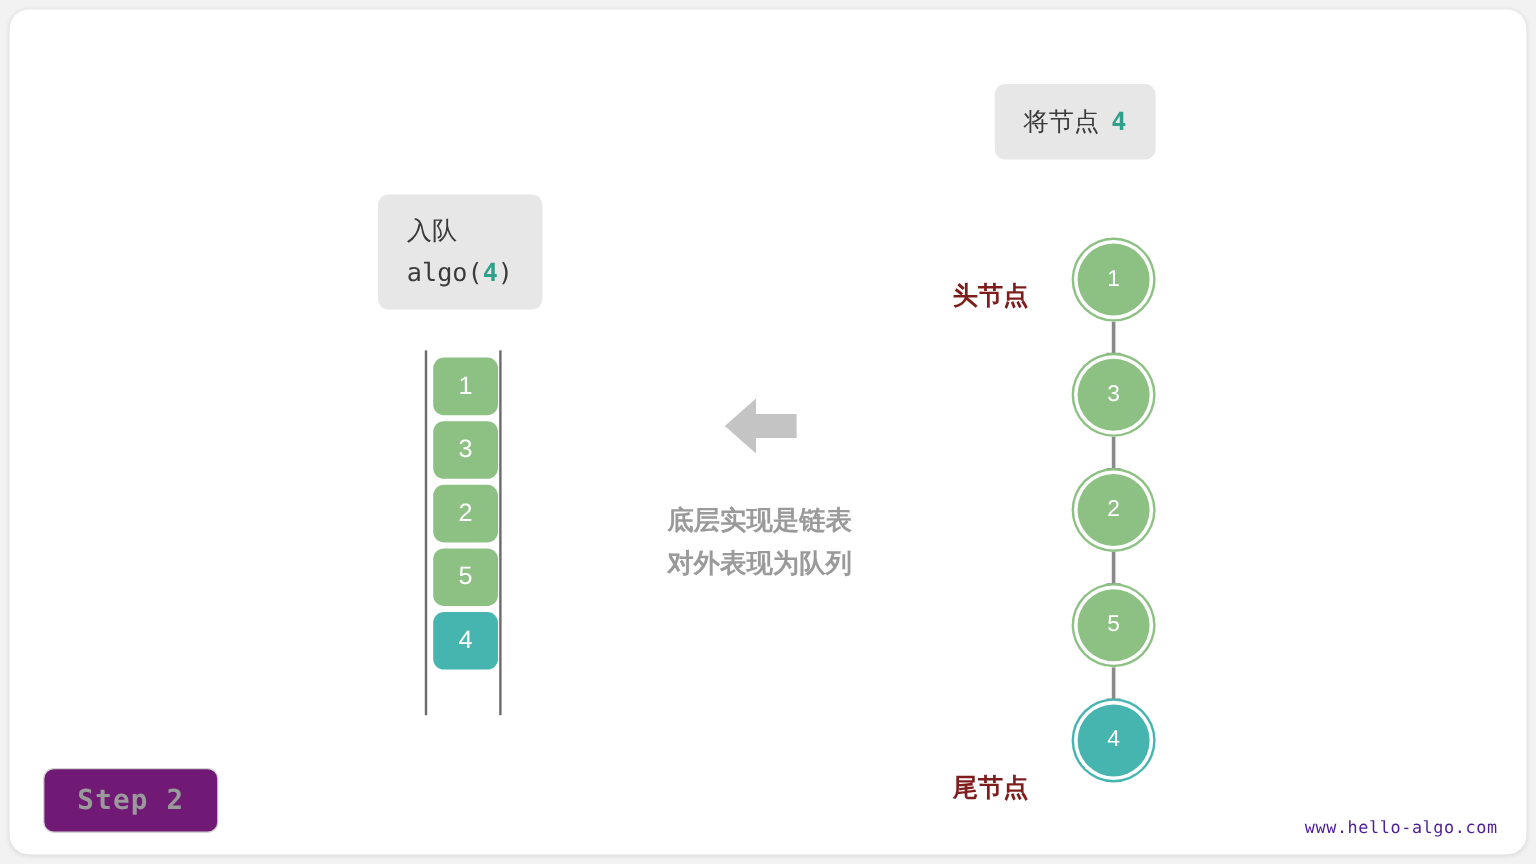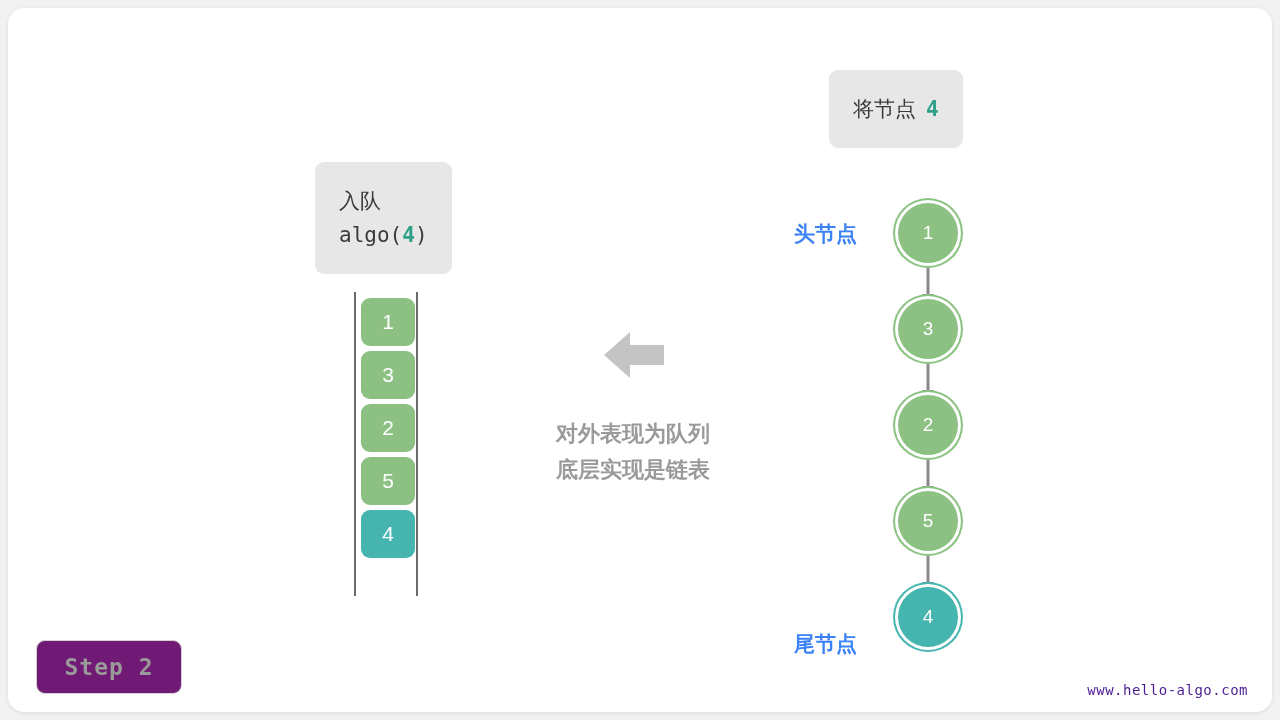--- a/index.html
+++ b/index.html
@@ -26,21 +26,21 @@
   }
 
   
   .callout {
     position: absolute;
     background: #e7e7e7;
     border-radius: 9px;
     color: #3a3a3a;
     font-size: 21px;
     line-height: 34px;
-    padding: 22px 24px;
+    padding: 14px 24px;
     white-space: nowrap;
     box-sizing: border-box;
   }
   .callout .line { display: block; }
   .accent-num {
     color: #31a08a;
     font-family: "DejaVu Sans Mono", "Liberation Mono", monospace;
     font-weight: bold;
   }
 
@@ -118,24 +118,25 @@
     background: #8cc183;
     box-shadow: 0 0 0 3px #ffffff, 0 0 0 5px #8cc183;
   }
   .node.teal {
     background: #46b5b0;
     box-shadow: 0 0 0 3px #ffffff, 0 0 0 5px #46b5b0;
   }
   .connector { position: absolute; width: 14px; height: 40px; }
   .node-label {
     position: absolute;
-    color: #3b82f6;
+    color: #7f1d1d;
     font-size: 21px;
     font-weight: bold;
     white-space: nowrap;
+    margin-top: 12px;
   }
 
   
   .step-badge {
     position: absolute;
     left: 28px;
     top: 632px;
     width: 146px;
     height: 54px;
     border: 1px solid #d2d2d2;
@@ -183,22 +184,22 @@
     <div class="qblock normal" style="top:112px">2</div>
     <div class="qblock normal" style="top:165px">5</div>
     <div class="qblock highlight" style="top:218px">4</div>
   </div>
 
   <svg class="big-arrow" viewBox="0 0 60 50">
     <polygon points="0,25 26,2 26,15 60,15 60,35 26,35 26,48" fill="#c4c4c4"></polygon>
   </svg>
 
   <div class="caption">
+    <span class="line">底层实现是链表</span>
     <span class="line">对外表现为队列</span>
-    <span class="line">底层实现是链表</span>
   </div>
 
   <div class="linked-list">
 
     <div class="node-label" style="left:26px; top:62px">头节点</div>
     <div class="node-label" style="left:26px; top:472px">尾节点</div>
 
     <div class="node green" style="left:130px; top:45px">1</div>
     <svg class="connector" style="left:153px; top:110px" viewBox="0 0 14 40">
       <line x1="7" y1="0" x2="7" y2="28" stroke="#8a8a8a" stroke-width="3"></line>

